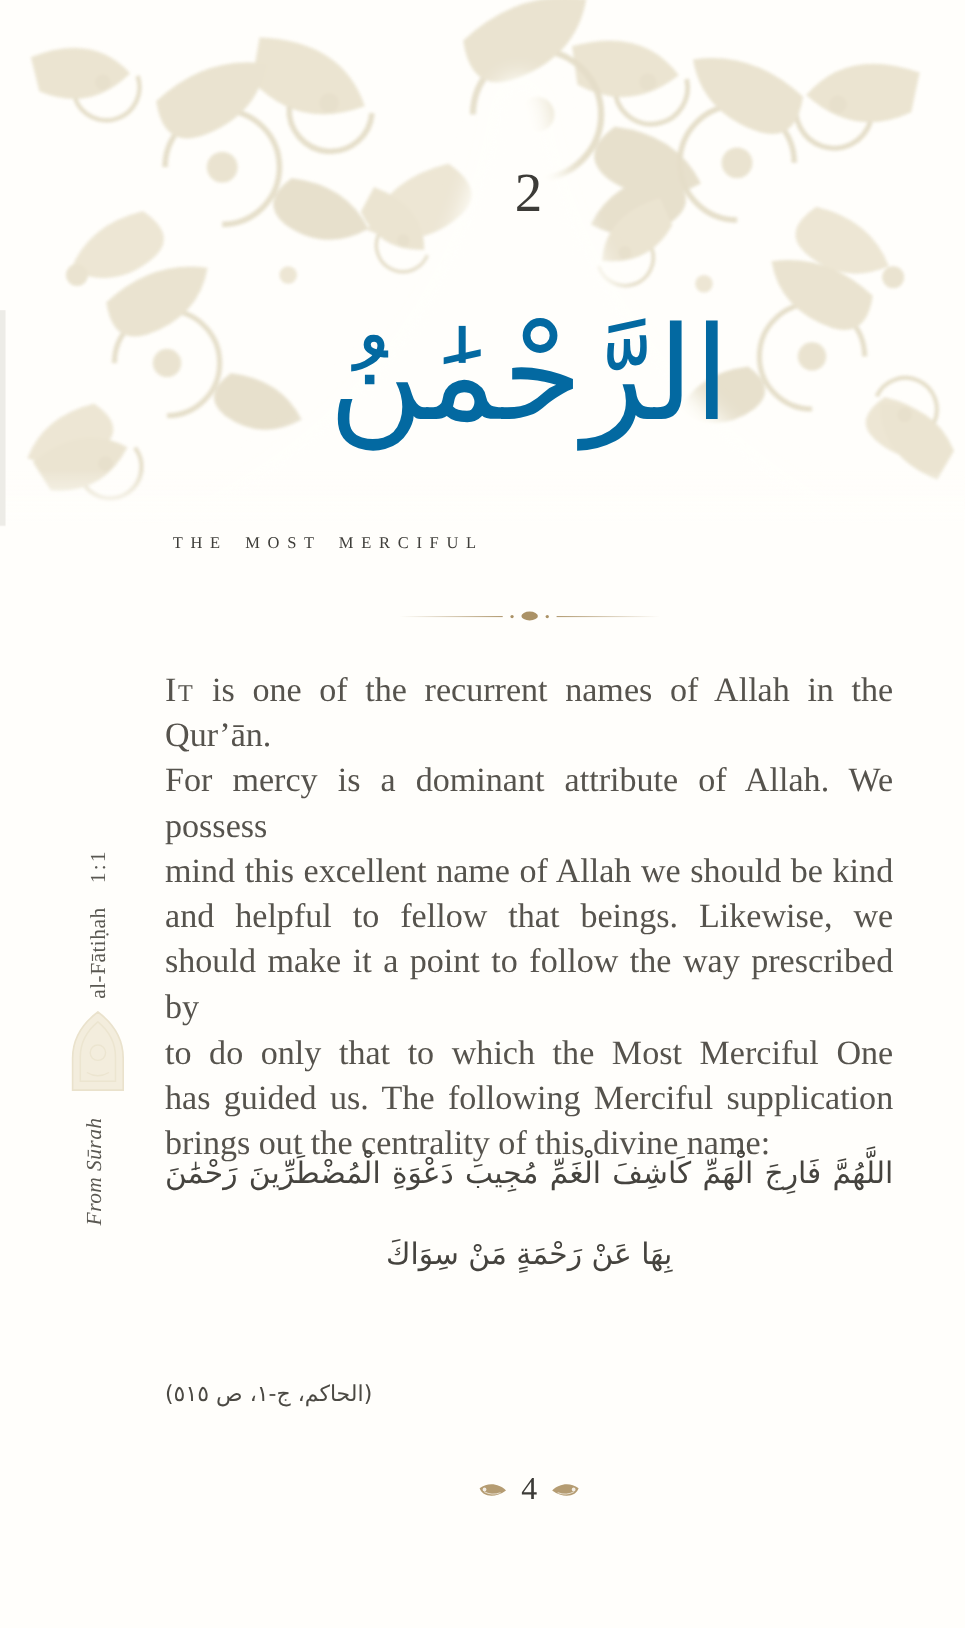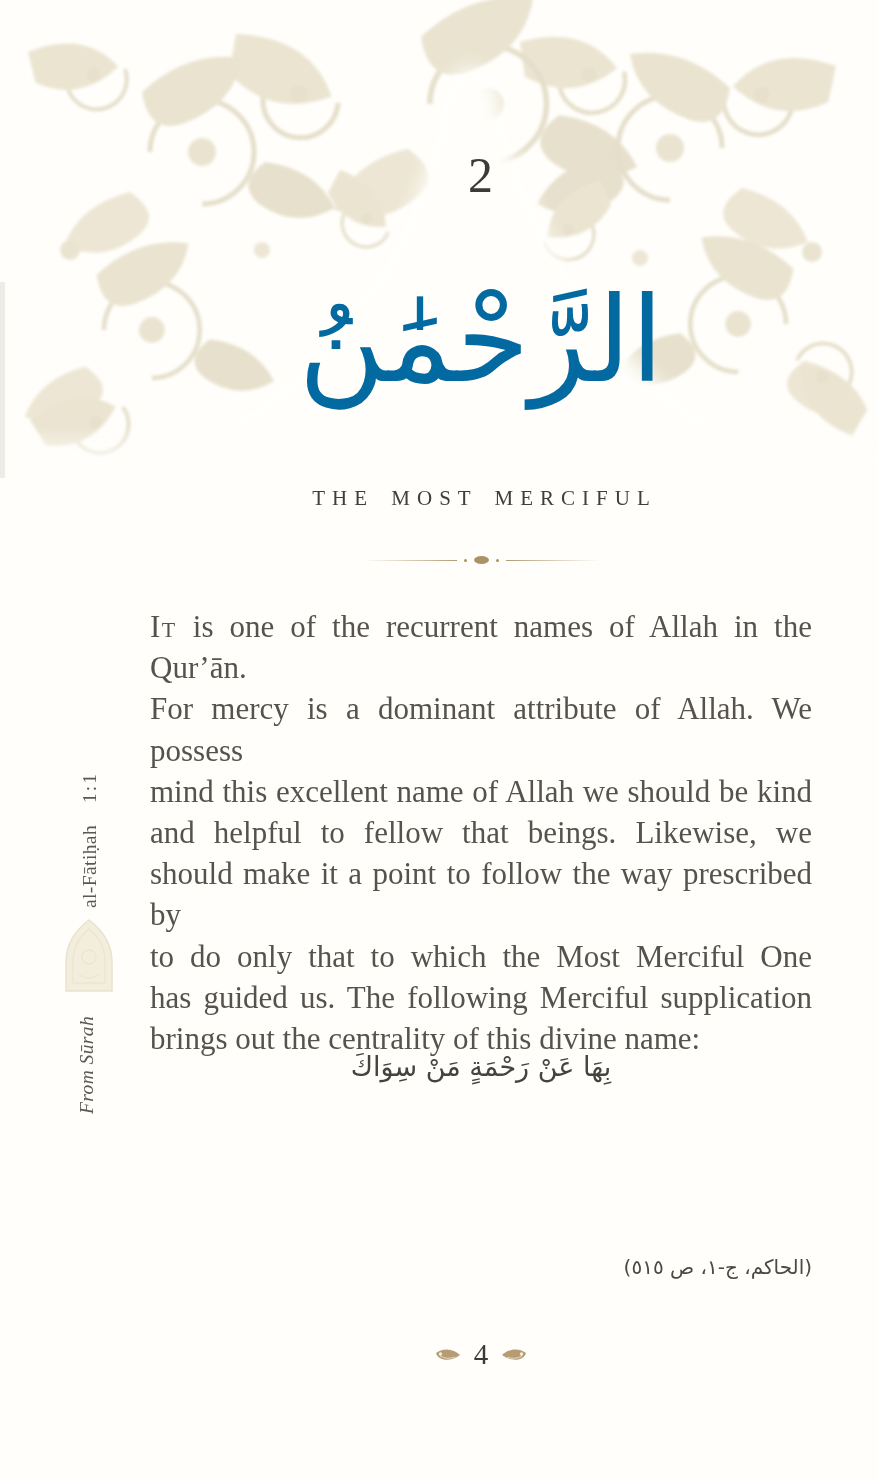--- a/index.html
+++ b/index.html
@@ -13,22 +13,22 @@
   .chapter-number{
     position:absolute;top:146px;left:150px;width:662px;text-align:center;
     font-size:50px;color:#3c3b37;letter-spacing:1px;
   }
   .calligraphy{
     position:absolute;top:218px;left:120px;width:722px;height:245px;
     text-align:center;font-size:118px;line-height:245px;
     color:#0369a1;font-family:"DejaVu Sans", sans-serif;direction:rtl;
   }
   .name-english{
-    position:absolute;top:486px;left:150px;width:662px;text-align:center;
-    font-size:21px;letter-spacing:7px;word-spacing:5px;color:#3f3e3a;text-indent:7px;
+    position:absolute;top:486px;left:150px;width:662px;
+    font-size:15px;letter-spacing:7px;word-spacing:5px;color:#3f3e3a;text-indent:7px;
   }
   
   .divider{
     position:absolute;top:553px;left:150px;width:662px;height:14px;
     display:flex;align-items:center;justify-content:center;gap:7px;
   }
   .divider .rule{width:94px;height:1px;}
   .divider .rule.left{background:linear-gradient(to right, rgba(171,146,102,0), rgba(171,146,102,.9));}
   .divider .rule.right{background:linear-gradient(to left, rgba(171,146,102,0), rgba(171,146,102,.9));}
   .divider .dot{width:3px;height:3px;border-radius:50%;background:#ab9266;}
@@ -44,21 +44,21 @@
   
   .supplication{
     position:absolute;top:1030px;left:150px;width:662px;
     direction:rtl;font-family:"DejaVu Sans", sans-serif;
     font-size:27px;line-height:74px;color:#45433e;
   }
   .sup-line{text-align:justify;text-align-last:justify;}
   .sup-line.center{text-align:center;text-align-last:center;}
   .citation{
     position:absolute;top:1255px;left:150px;width:662px;
-    direction:rtl;text-align:right;
+    direction:rtl;text-align:left;
     font-family:"DejaVu Sans", sans-serif;font-size:20px;color:#4b4943;
   }
   
   .page-number-row{
     position:absolute;top:1338px;left:150px;width:662px;
     display:flex;justify-content:center;align-items:center;gap:13px;
   }
   .page-num{font-size:29px;color:#3c3b37;}
   .fleuron{display:block;}
   .fleuron.right{transform:scaleX(-1);}
@@ -147,20 +147,21 @@
     <div class="body-line">For mercy is a dominant attribute of Allah. We possess</div>
     <div class="body-line">mind this excellent name of Allah we should be kind</div>
     <div class="body-line">and helpful to fellow that beings. Likewise, we</div>
     <div class="body-line">should make it a point to follow the way prescribed by</div>
     <div class="body-line">to do only that to which the Most Merciful One</div>
     <div class="body-line">has guided us. The following Merciful supplication</div>
     <div class="body-line last">brings out the centrality of this divine name:</div>
   </div>
 
   <div class="supplication">
+    <div class="sup-line">اللَّهُمَّ فَارِجَ الْهَمِّ كَاشِفَ الْغَمِّ مُجِيبَ دَعْوَةِ الْمُضْطَرِّينَ رَحْمَٰنَ</div>
     <div class="sup-line center">بِهَا عَنْ رَحْمَةٍ مَنْ سِوَاكَ</div>
   </div>
 
   <div class="citation">(الحاكم، ج-١، ص ٥١٥)</div>
 
   <div class="page-number-row">
     <svg class="fleuron" width="26" height="16" viewBox="0 0 26 16" aria-hidden="true">
       <path d="M25 8 C 19 2 9 0 1 6 C 3 13 14 16 25 8 Z" fill="#b59c72"></path>
       <circle cx="5.5" cy="7" r="1.7" fill="#fdfcf8" opacity=".85"></circle>
       <path d="M5 9 Q 12 13 20 10" stroke="#fdfcf8" stroke-width=".9" fill="none" opacity=".7"></path>

